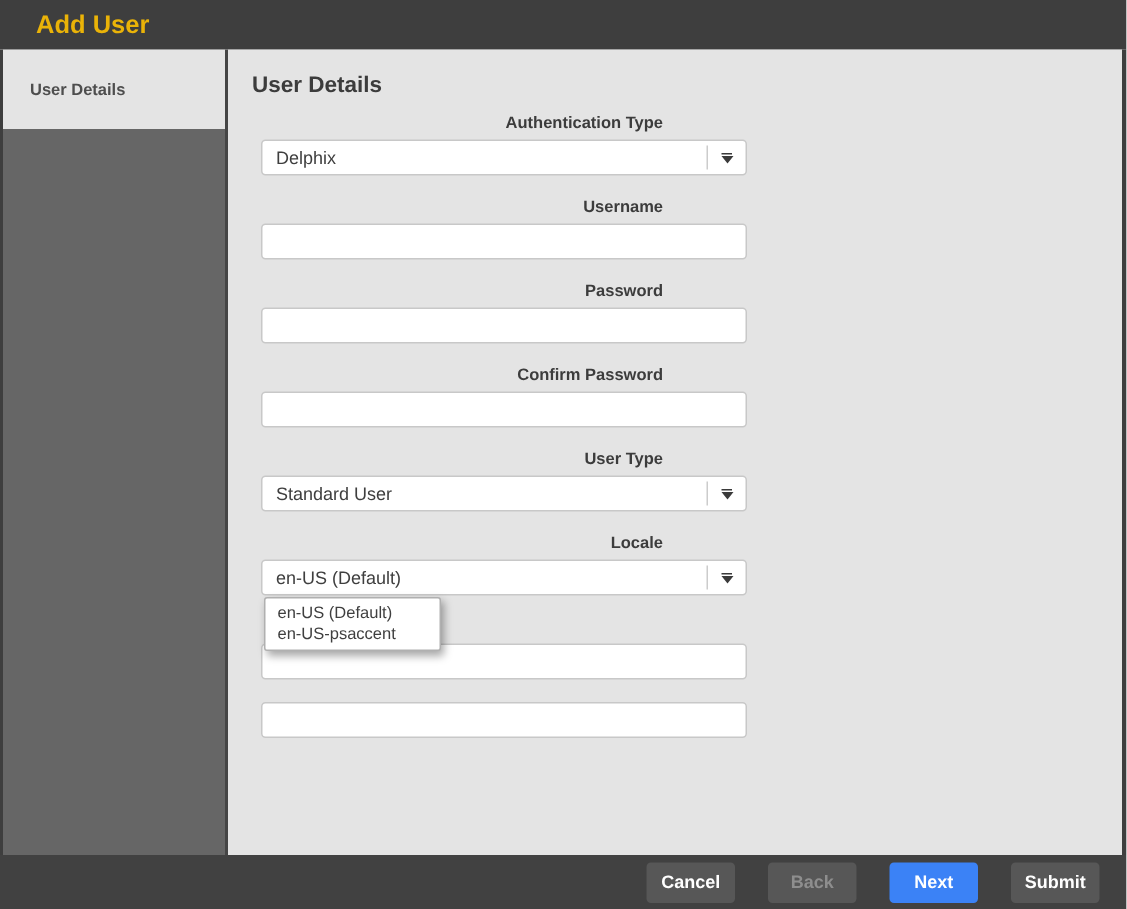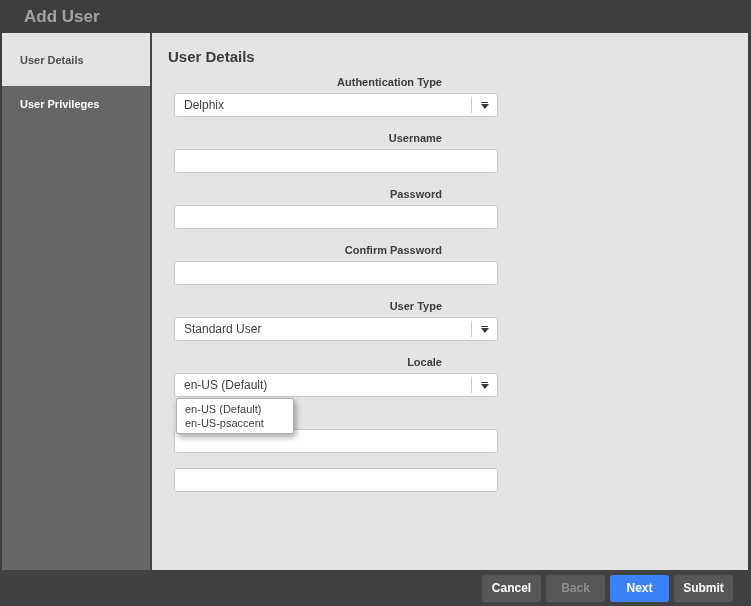--- a/index.html
+++ b/index.html
@@ -14,21 +14,21 @@
   .dialog {
     width: 751px; height: 606px;
     display: flex; flex-direction: column;
     background: #e4e4e4;
   }
 
   
   .header {
     flex: 0 0 33px; height: 33px;
     background: #3e3e3e;
-    color: #a3a3a3;
+    color: #eab308;
     font-size: 17px; font-weight: bold;
     line-height: 33px;
     padding-left: 24px;
   }
 
   
   .body-row {
     flex: 1 1 auto;
     display: flex;
     border-right: 3px solid #3e3e3e;
@@ -135,21 +135,21 @@
     white-space: nowrap;
     cursor: pointer;
   }
 
   
   .footer {
     flex: 0 0 36px; height: 36px;
     background: #414141;
     display: flex; align-items: center; justify-content: flex-end;
     padding-right: 18px;
-    gap: 5px;
+    gap: 22px;
   }
   .btn {
     width: 59px; height: 27px;
     border: none; border-radius: 3px;
     font-family: "Liberation Sans", sans-serif;
     font-size: 12px; font-weight: bold;
     color: #ffffff;
     background: #575757;
     cursor: pointer;
     padding: 0;
@@ -161,21 +161,20 @@
 <body>
 
 <div class="dialog">
 
   <div class="header">Add User</div>
 
   <div class="body-row">
 
     <div class="sidebar">
         <div class="tab active">User Details</div>
-        <div class="tab inactive">User Privileges</div>
       </div>
 
     <div class="content">
       <div class="heading">User Details</div>
       <div class="fields">
           <div class="field">
     <div class="field-label">Authentication Type</div>
     <div class="select">
               <span class="select-value">Delphix</span>
               <span class="select-divider"></span>

